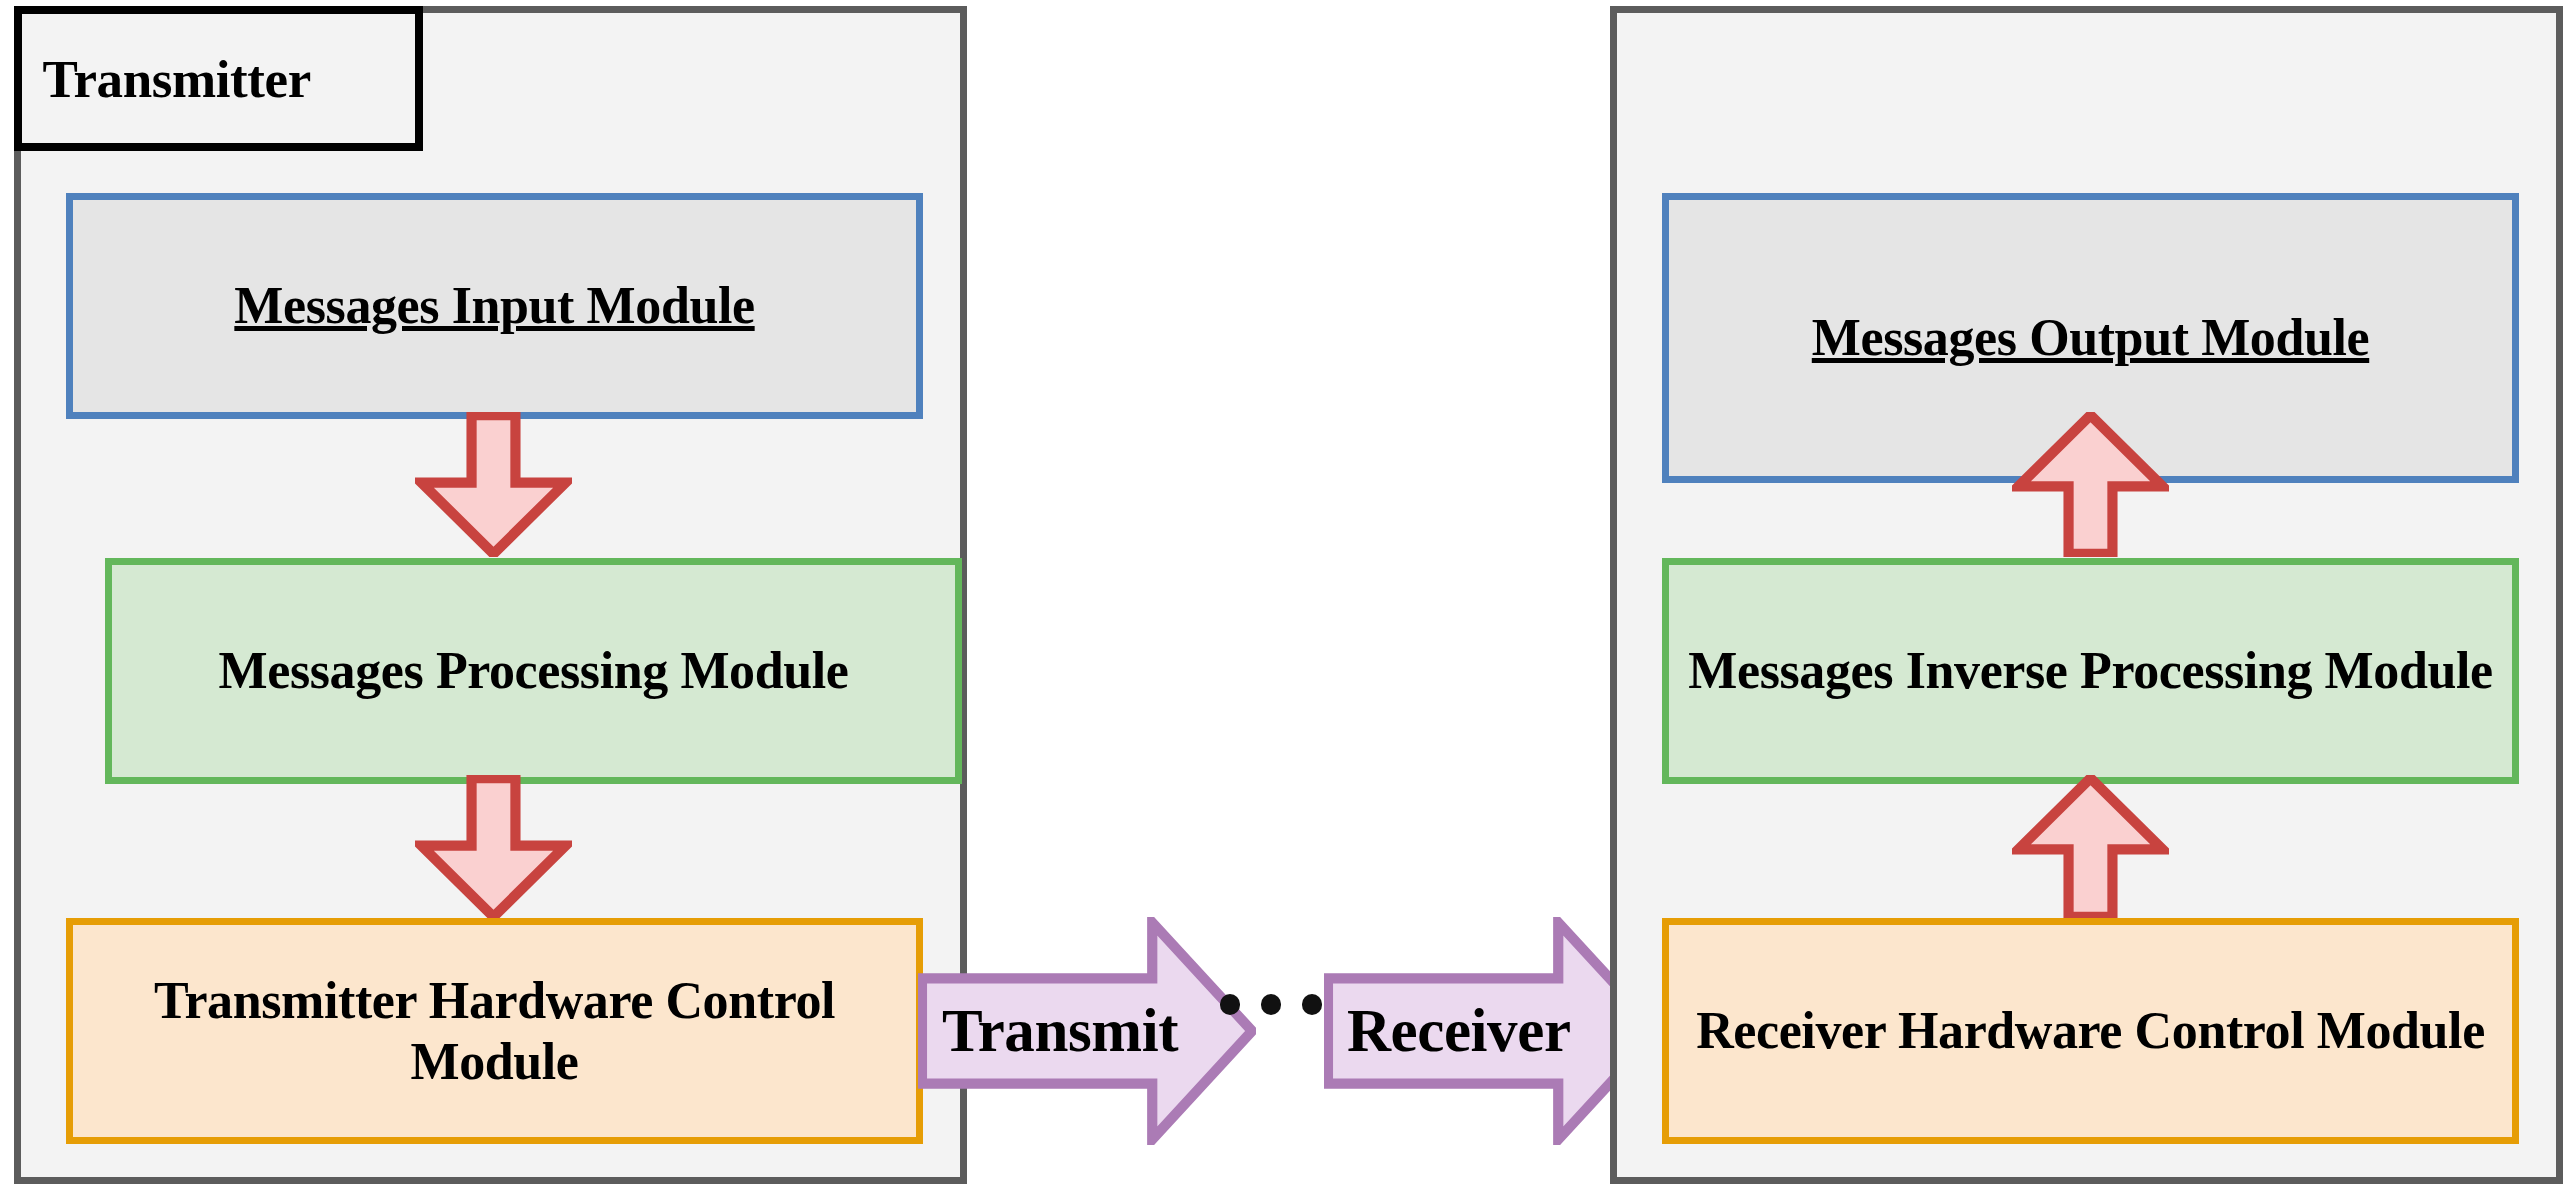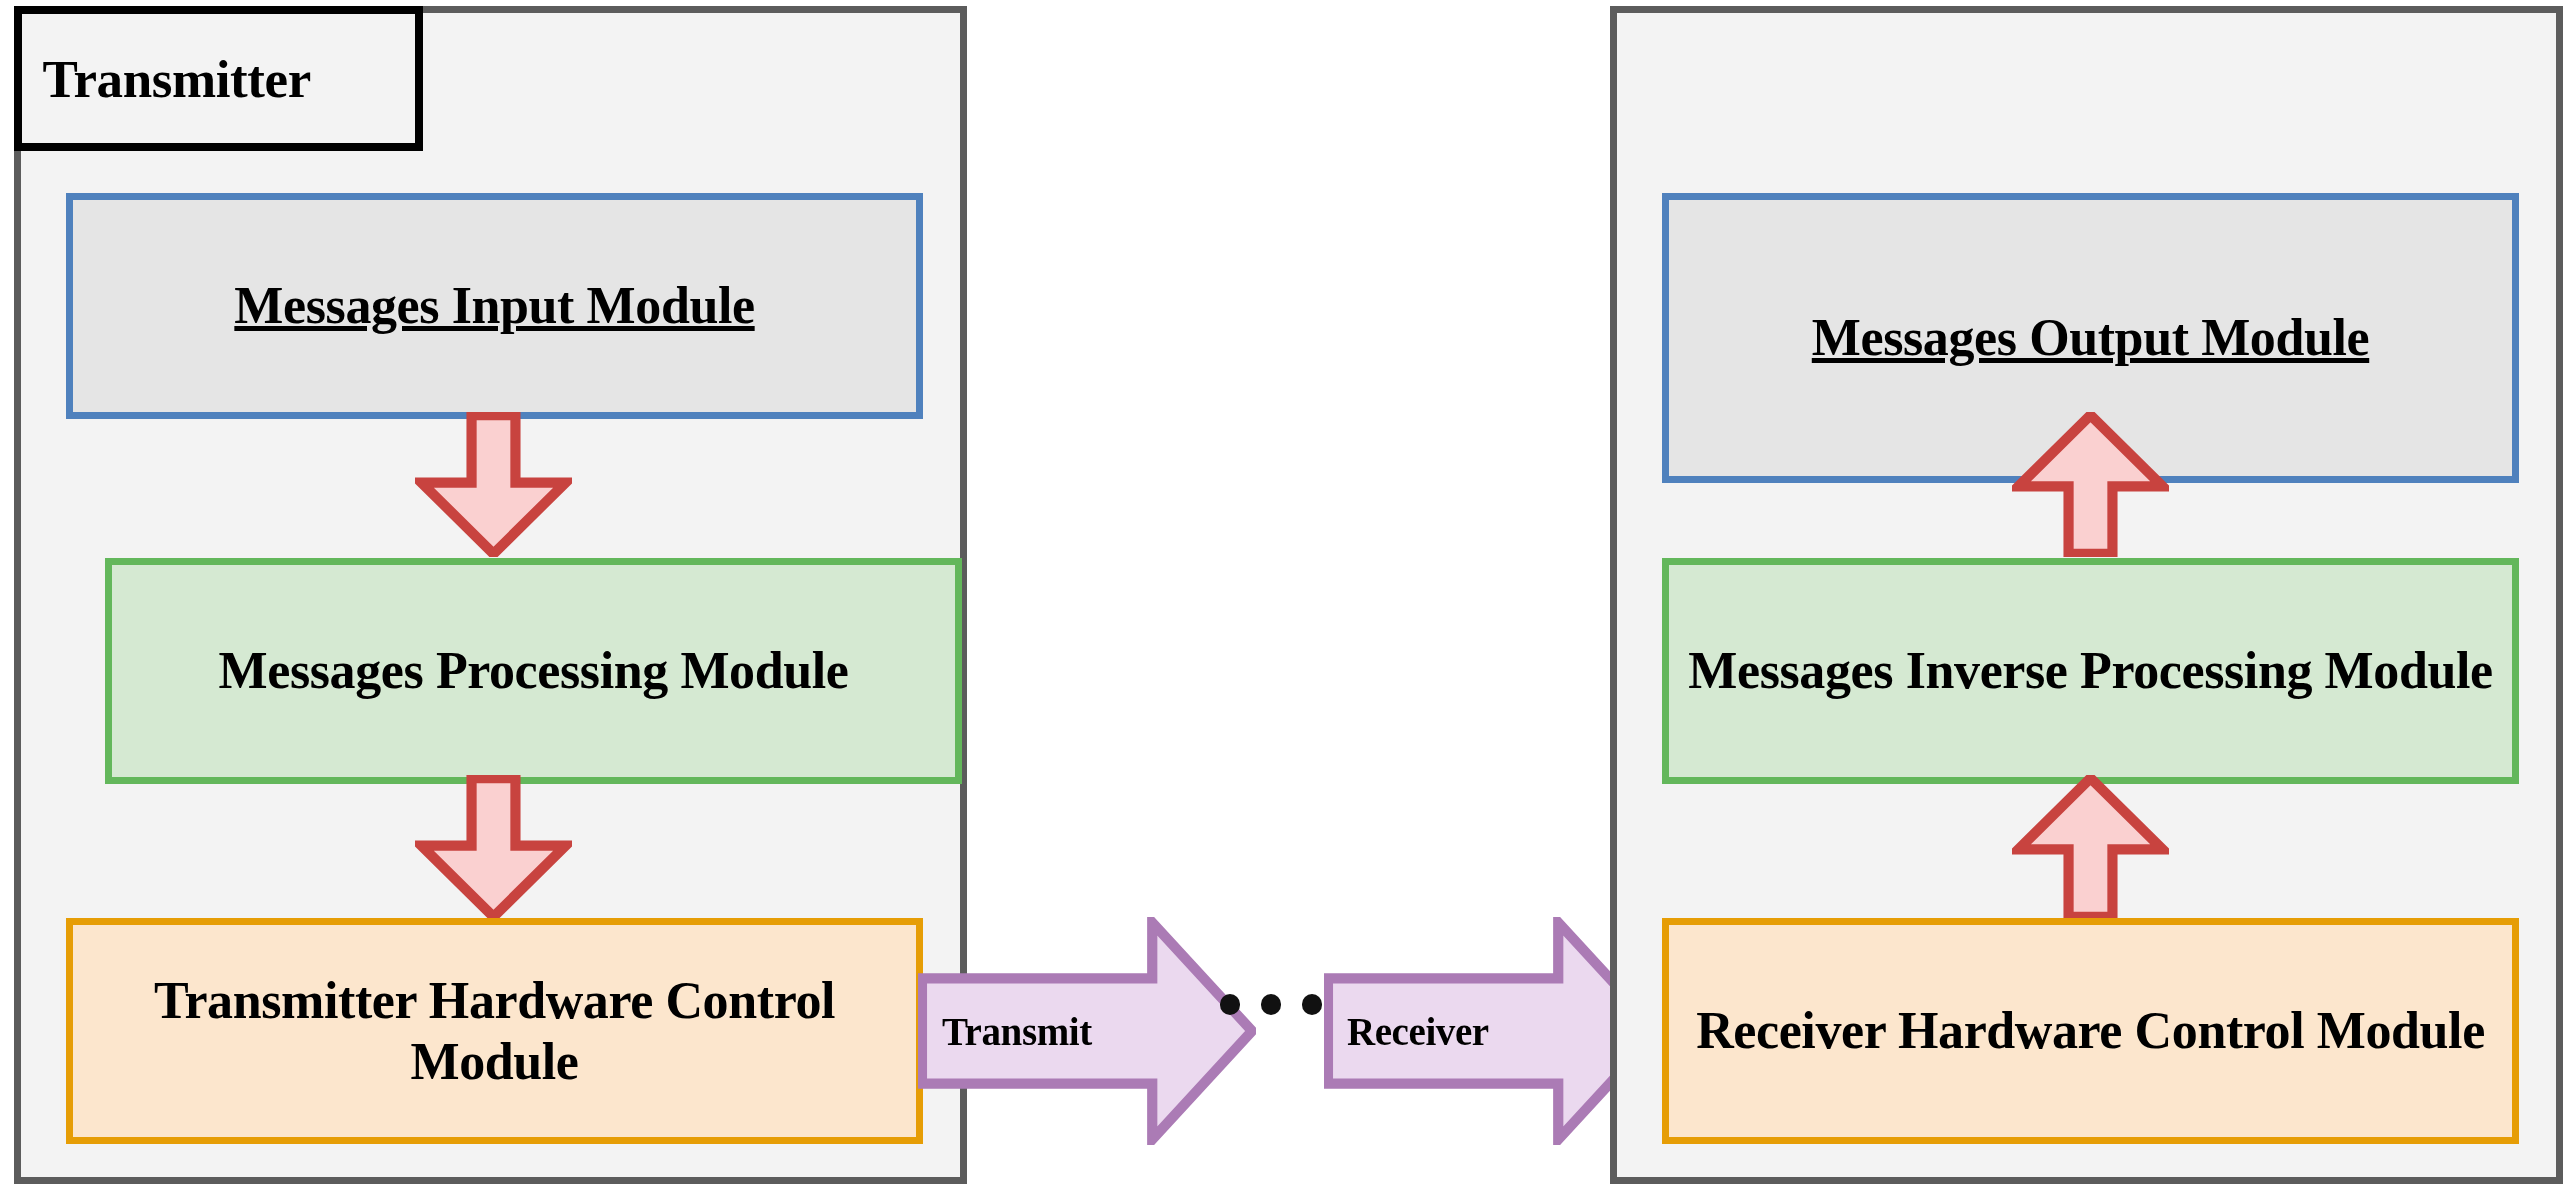--- a/index.html
+++ b/index.html
@@ -95,21 +95,21 @@
     position: absolute;
     width: 338px;
     height: 228px;
   }
   #arrow-transmit { left: 918px; top: 917px; }
   #arrow-receive  { left: 1324px; top: 917px; }
 
   .h-arrow-label {
     position: absolute;
     font-weight: bold;
-    font-size: 39px;
+    font-size: 61px;
     color: #000000;
     white-space: nowrap;
     letter-spacing: -0.4px;
     display: flex;
     align-items: center;
     height: 228px;
   }
   #label-transmit { left: 934px; top: 917px; width: 236px; justify-content: flex-start; padding-left: 7.9px; }
   #label-receive  { left: 1339px; top: 917px; width: 236px; justify-content: flex-start; padding-left: 7.9px; }
 

